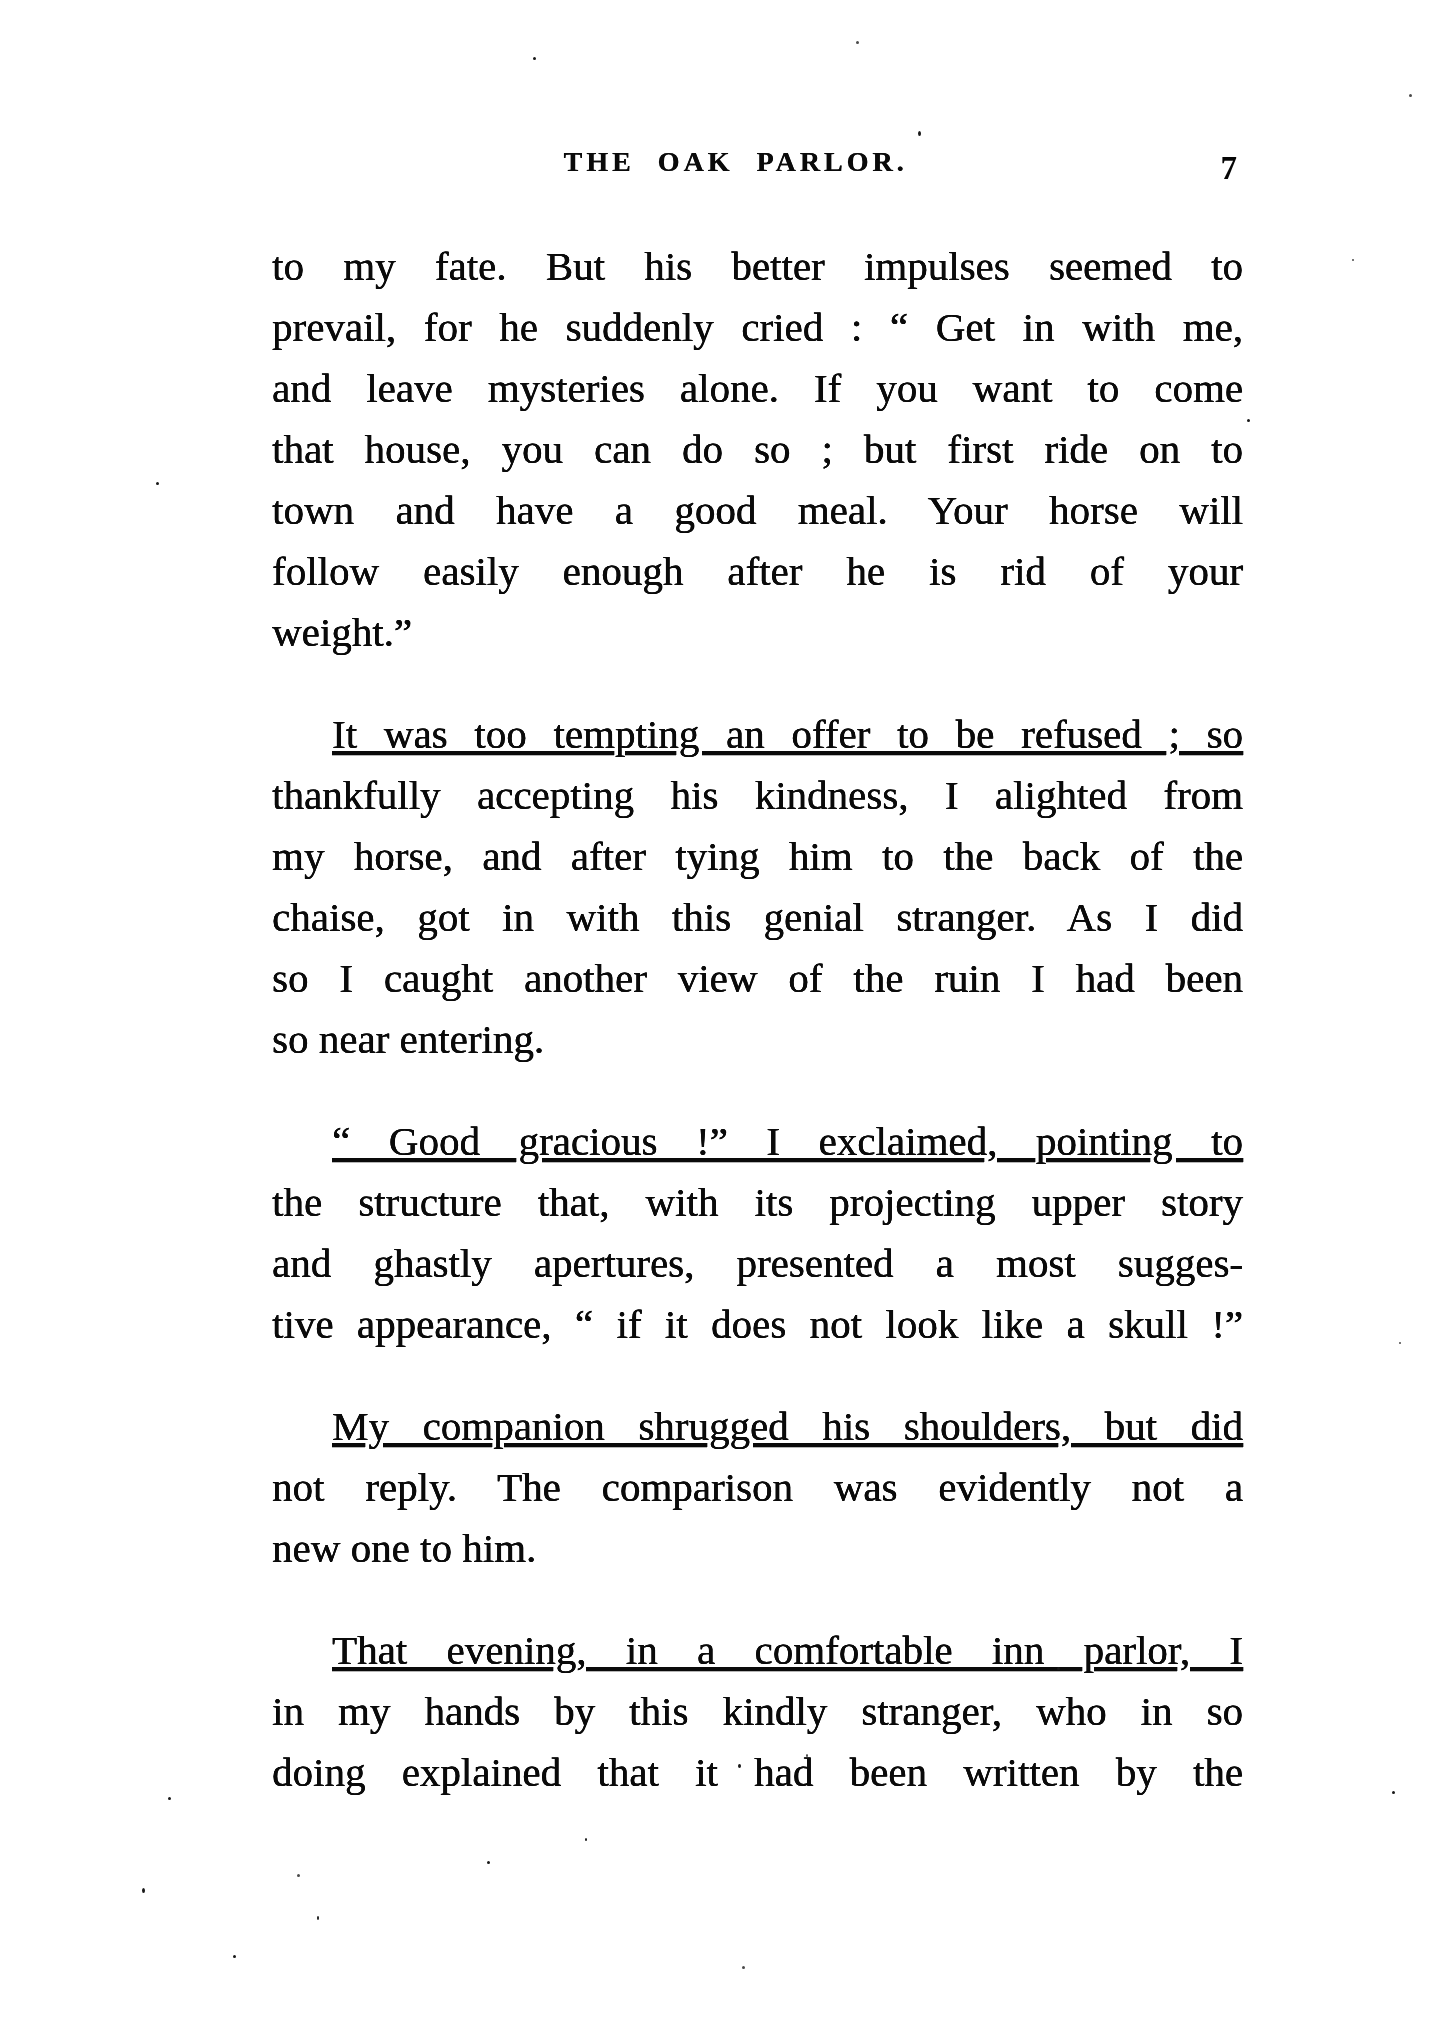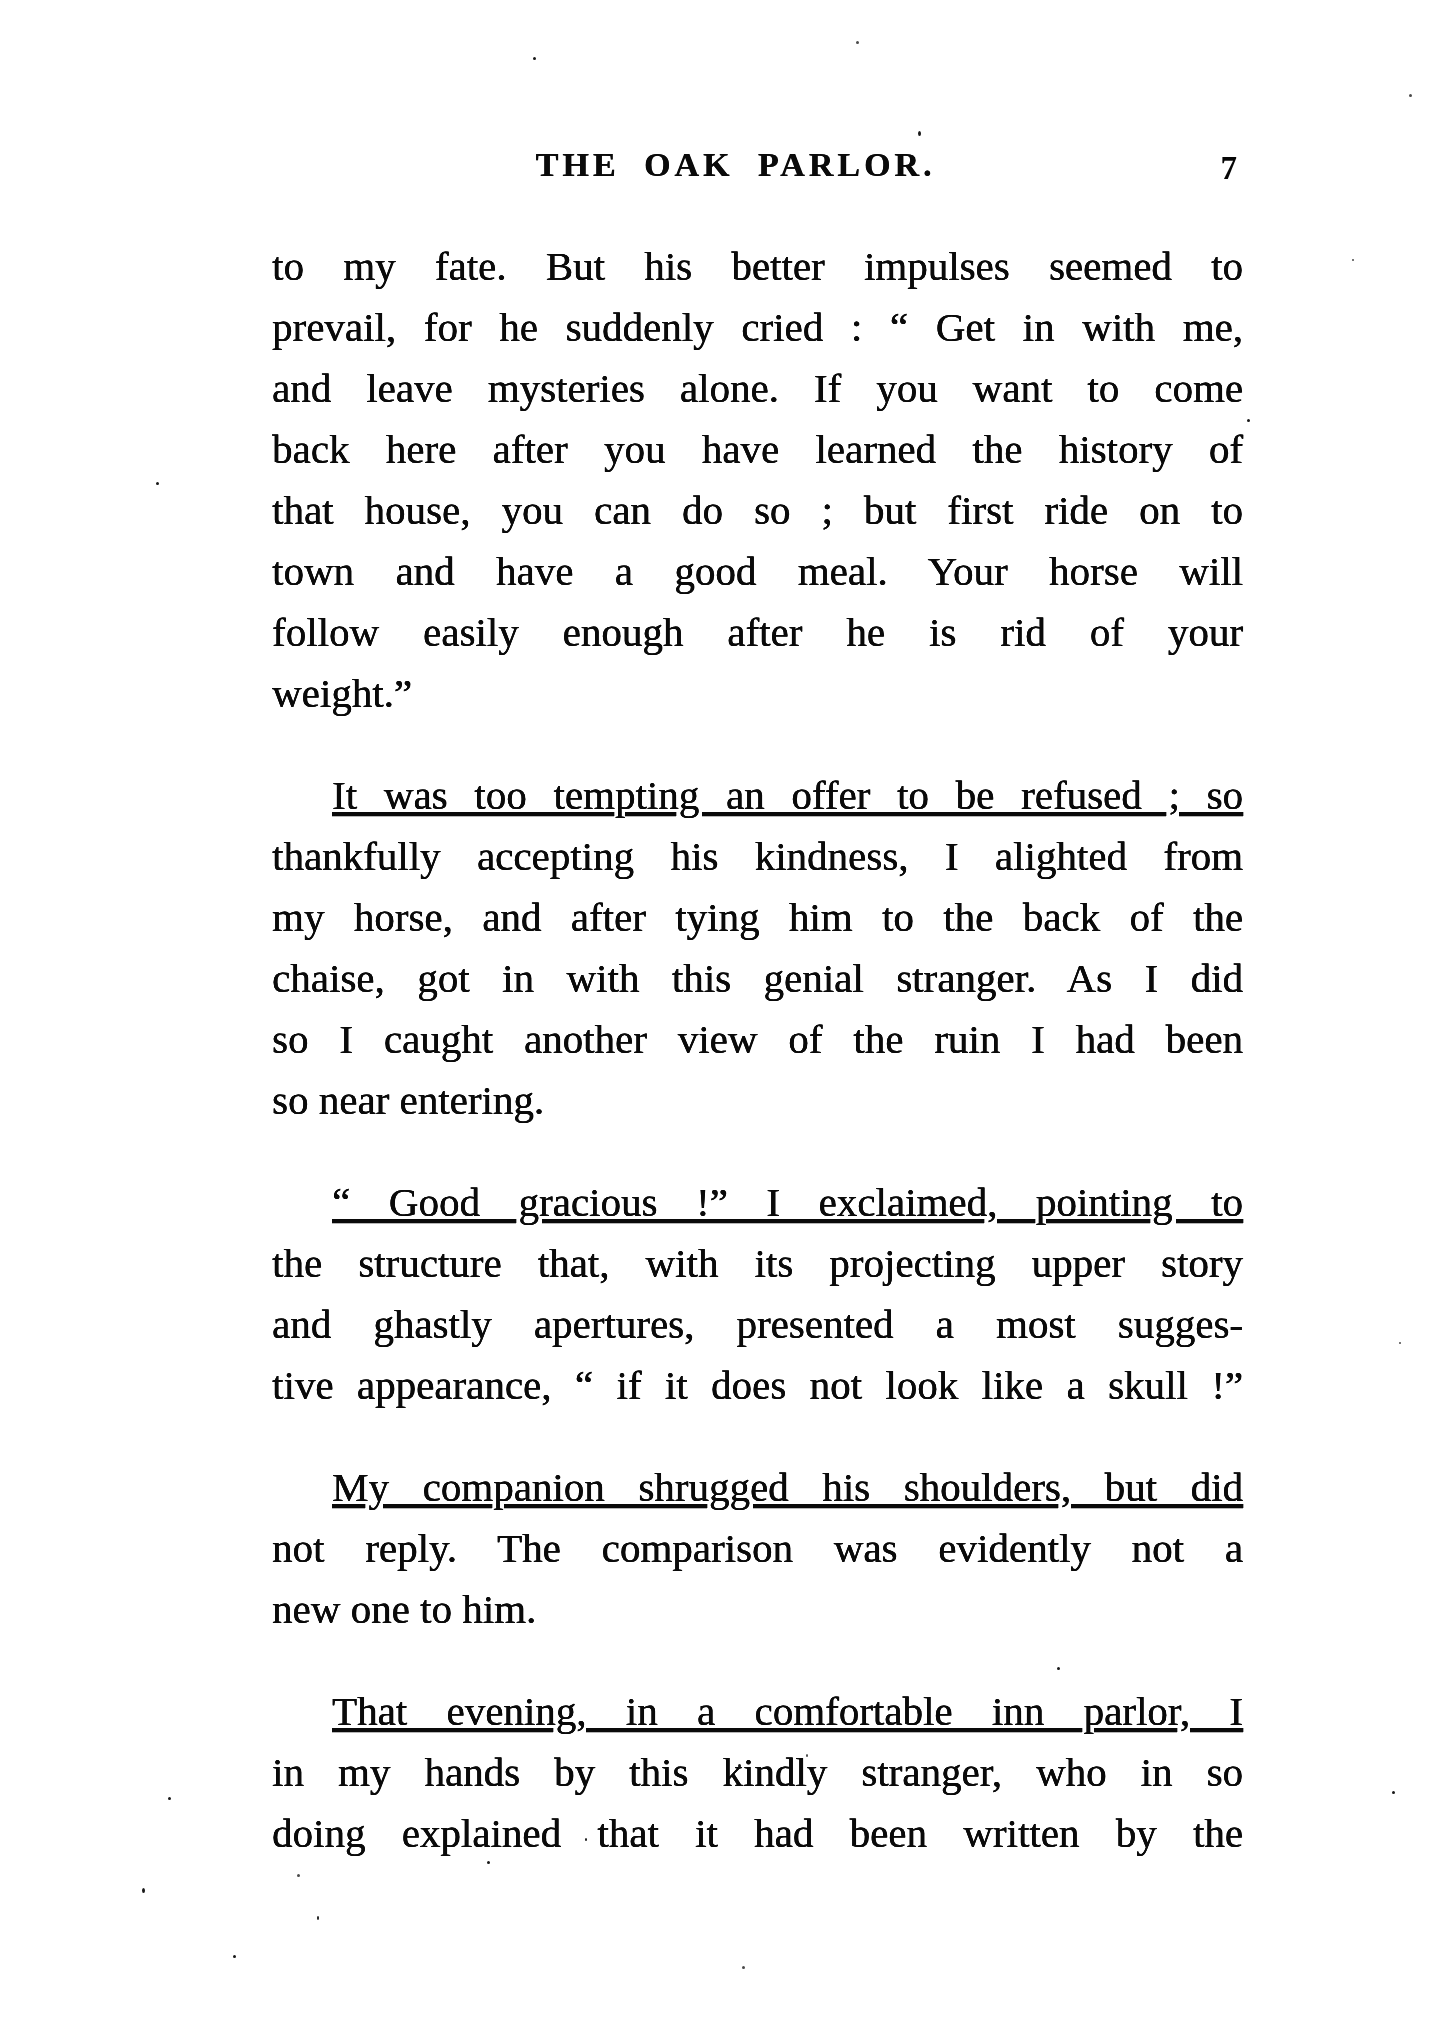--- a/index.html
+++ b/index.html
@@ -11,21 +11,21 @@
     font-family:"Liberation Serif","DejaVu Serif",serif;
     color:#0b0b0b;
   }
   
   .header-row{
     position:absolute;left:228px;top:146px;width:1015px;height:50px;
   }
   .running-title{
     text-align:center;
     font-weight:bold;
-    font-size:34px;
+    font-size:28px;
     letter-spacing:4px;
     word-spacing:12px;
     color:#0a0a0a;
     text-shadow:0.4px 0 currentColor;
   }
   .page-number{
     position:absolute;right:6px;top:4px;
     font-weight:bold;
     font-size:33px;
     color:#050505;
@@ -69,21 +69,20 @@
     <div class="page-number">7</div>
   </div>
 
   <div class="text-block">
 
     <p class="para">
       </p>
       <div class="line">to my fate.  But his better impulses seemed to</div>
       <div class="line">prevail, for he suddenly cried : “ Get in with me,</div>
       <div class="line">and leave mysteries alone.  If you want to come</div>
-      <div class="line">back here after you have learned the history of</div>
       <div class="line">that house, you can do so ; but first ride on to</div>
       <div class="line">town and have a good meal.  Your horse will</div>
       <div class="line">follow easily enough after he is rid of your</div>
       <div class="line end">weight.”</div>
     <p></p>
 
     <p class="para">
       </p>
       <div class="line ind">It was too tempting an offer to be refused ; so</div>
       <div class="line">thankfully accepting his kindness, I alighted from</div>

